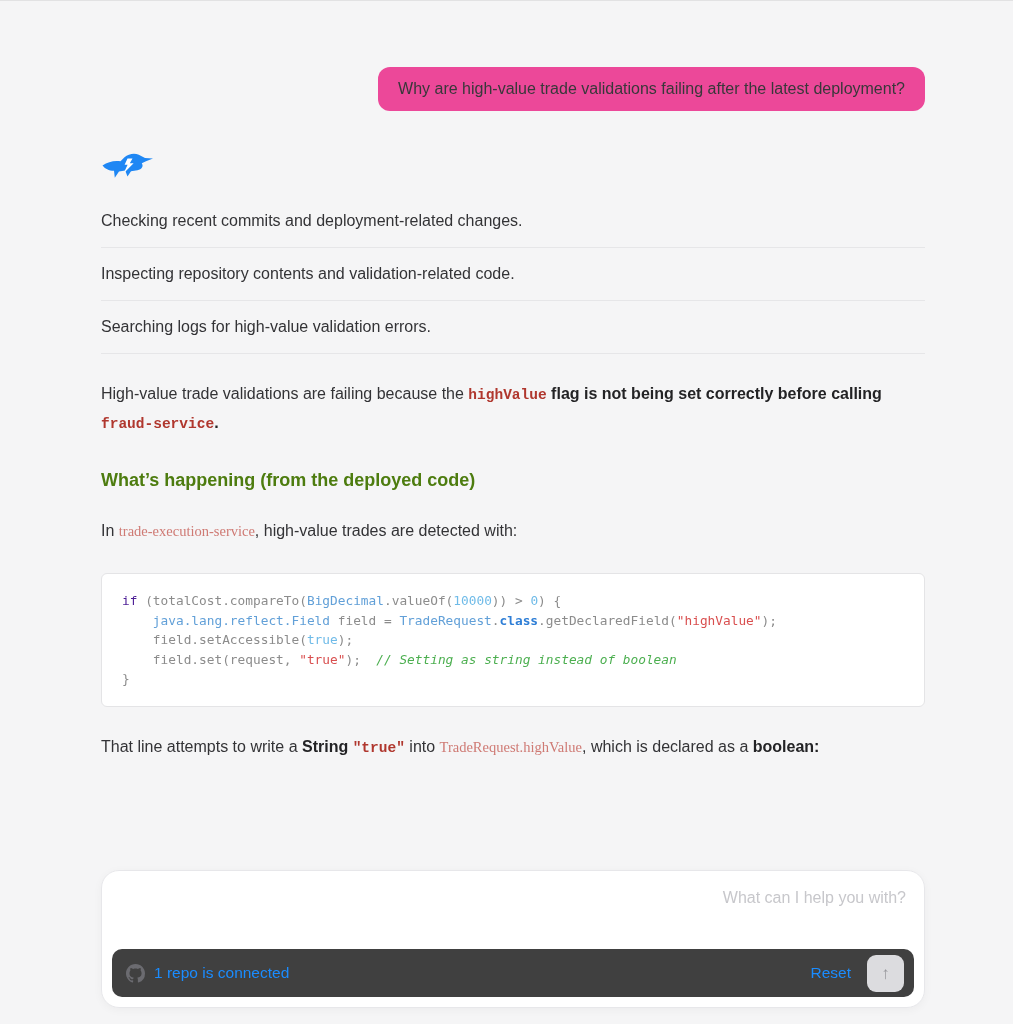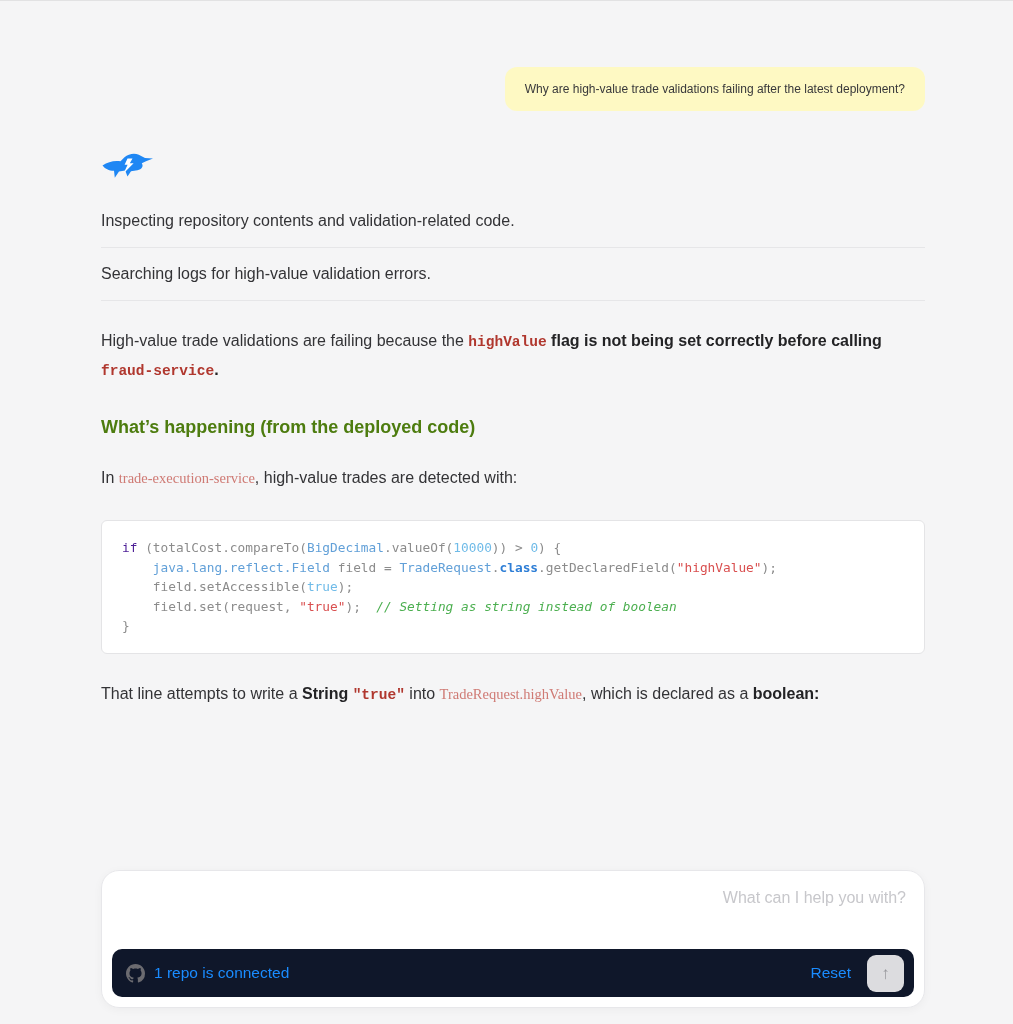--- a/index.html
+++ b/index.html
@@ -13,23 +13,23 @@
     position: relative;
   }
   .main {
     width: 824px;
     margin-left: 101px;
     padding-top: 66px;
   }
   
   .user-row { display: flex; justify-content: flex-end; }
   .user-bubble {
-    background: #fef9c3;
+    background: #ec4899;
     color: #38383a;
-    font-size: 12px;
+    font-size: 16px;
     line-height: 20px;
     padding: 12px 20px;
     border-radius: 12px;
     max-width: 640px;
   }
   
   .logo-wrap { margin-top: 40px; height: 32px; }
   
   .steps { margin-top: 12px; }
   .step {
@@ -102,21 +102,21 @@
     background: transparent;
     font-family: "Liberation Sans", sans-serif;
     font-size: 16px;
     color: #333336;
     padding: 18px 18px 0 20px;
     text-align: right;
   }
   .composer-input::placeholder { color: #c7c7cb; }
   .composer-footer {
     margin: 8px 10px 10px 10px;
-    background: #0f172a;
+    background: #404040;
     border-radius: 10px;
     height: 48px;
     display: flex;
     align-items: center;
     justify-content: space-between;
     padding: 0 10px 0 14px;
   }
   .repo-chip { display: flex; align-items: center; gap: 9px; cursor: pointer; }
   .gh-icon { width: 19px; height: 19px; display: inline-flex; color: #6b6b70; }
   .gh-icon svg { width: 100%; height: 100%; fill: currentColor; }
@@ -151,20 +151,21 @@
   <div class="logo-wrap">
     <span>
       <svg width="54" height="31" viewBox="0 0 54 31" aria-hidden="true">
         <path fill="#1f87f4" d="M1.5 14.5 C7 10.5 13.5 9.2 19.5 10.2 L23.5 6.2 C27.5 2.8 33.5 1.8 37.8 3.8 L44 7 L52 7.6 L45 10.2 L40.8 12.2 C42.8 15.2 40.8 18.4 36.5 19.2 L30 20.2 L26.5 25.6 L24.2 19.6 L18 20.6 L13.8 26.8 L13 19.8 C7.8 19.8 3.8 17.6 1.5 14.5 Z"></path>
         <path fill="#ffffff" d="M26.5 7.5 L31.5 7.5 L28.8 12.2 L32.6 12.2 L22.5 22.5 L26.6 13.8 L23.6 13.8 Z"></path>
       </svg>
     </span>
   </div>
 
   <div class="steps">
+      <div class="step">Checking recent commits and deployment-related changes.</div>
       <div class="step">Inspecting repository contents and validation-related code.</div>
       <div class="step">Searching logs for high-value validation errors.</div>
     </div>
 
   <p class="para"><span class="seg-plain">High-value trade validations are failing because the </span><span class="seg-code-strong">highValue</span><span class="seg-bold"> flag is not being set correctly before calling </span><span class="seg-code-strong">fraud-service</span><span class="seg-bold">.</span></p>
 
   <h3 class="answer-heading">What’s happening (from the deployed code)</h3>
 
   <p class="para"><span class="seg-plain">In </span><span class="seg-code-muted">trade-execution-service</span><span class="seg-plain">, high-value trades are detected with:</span></p>
 

